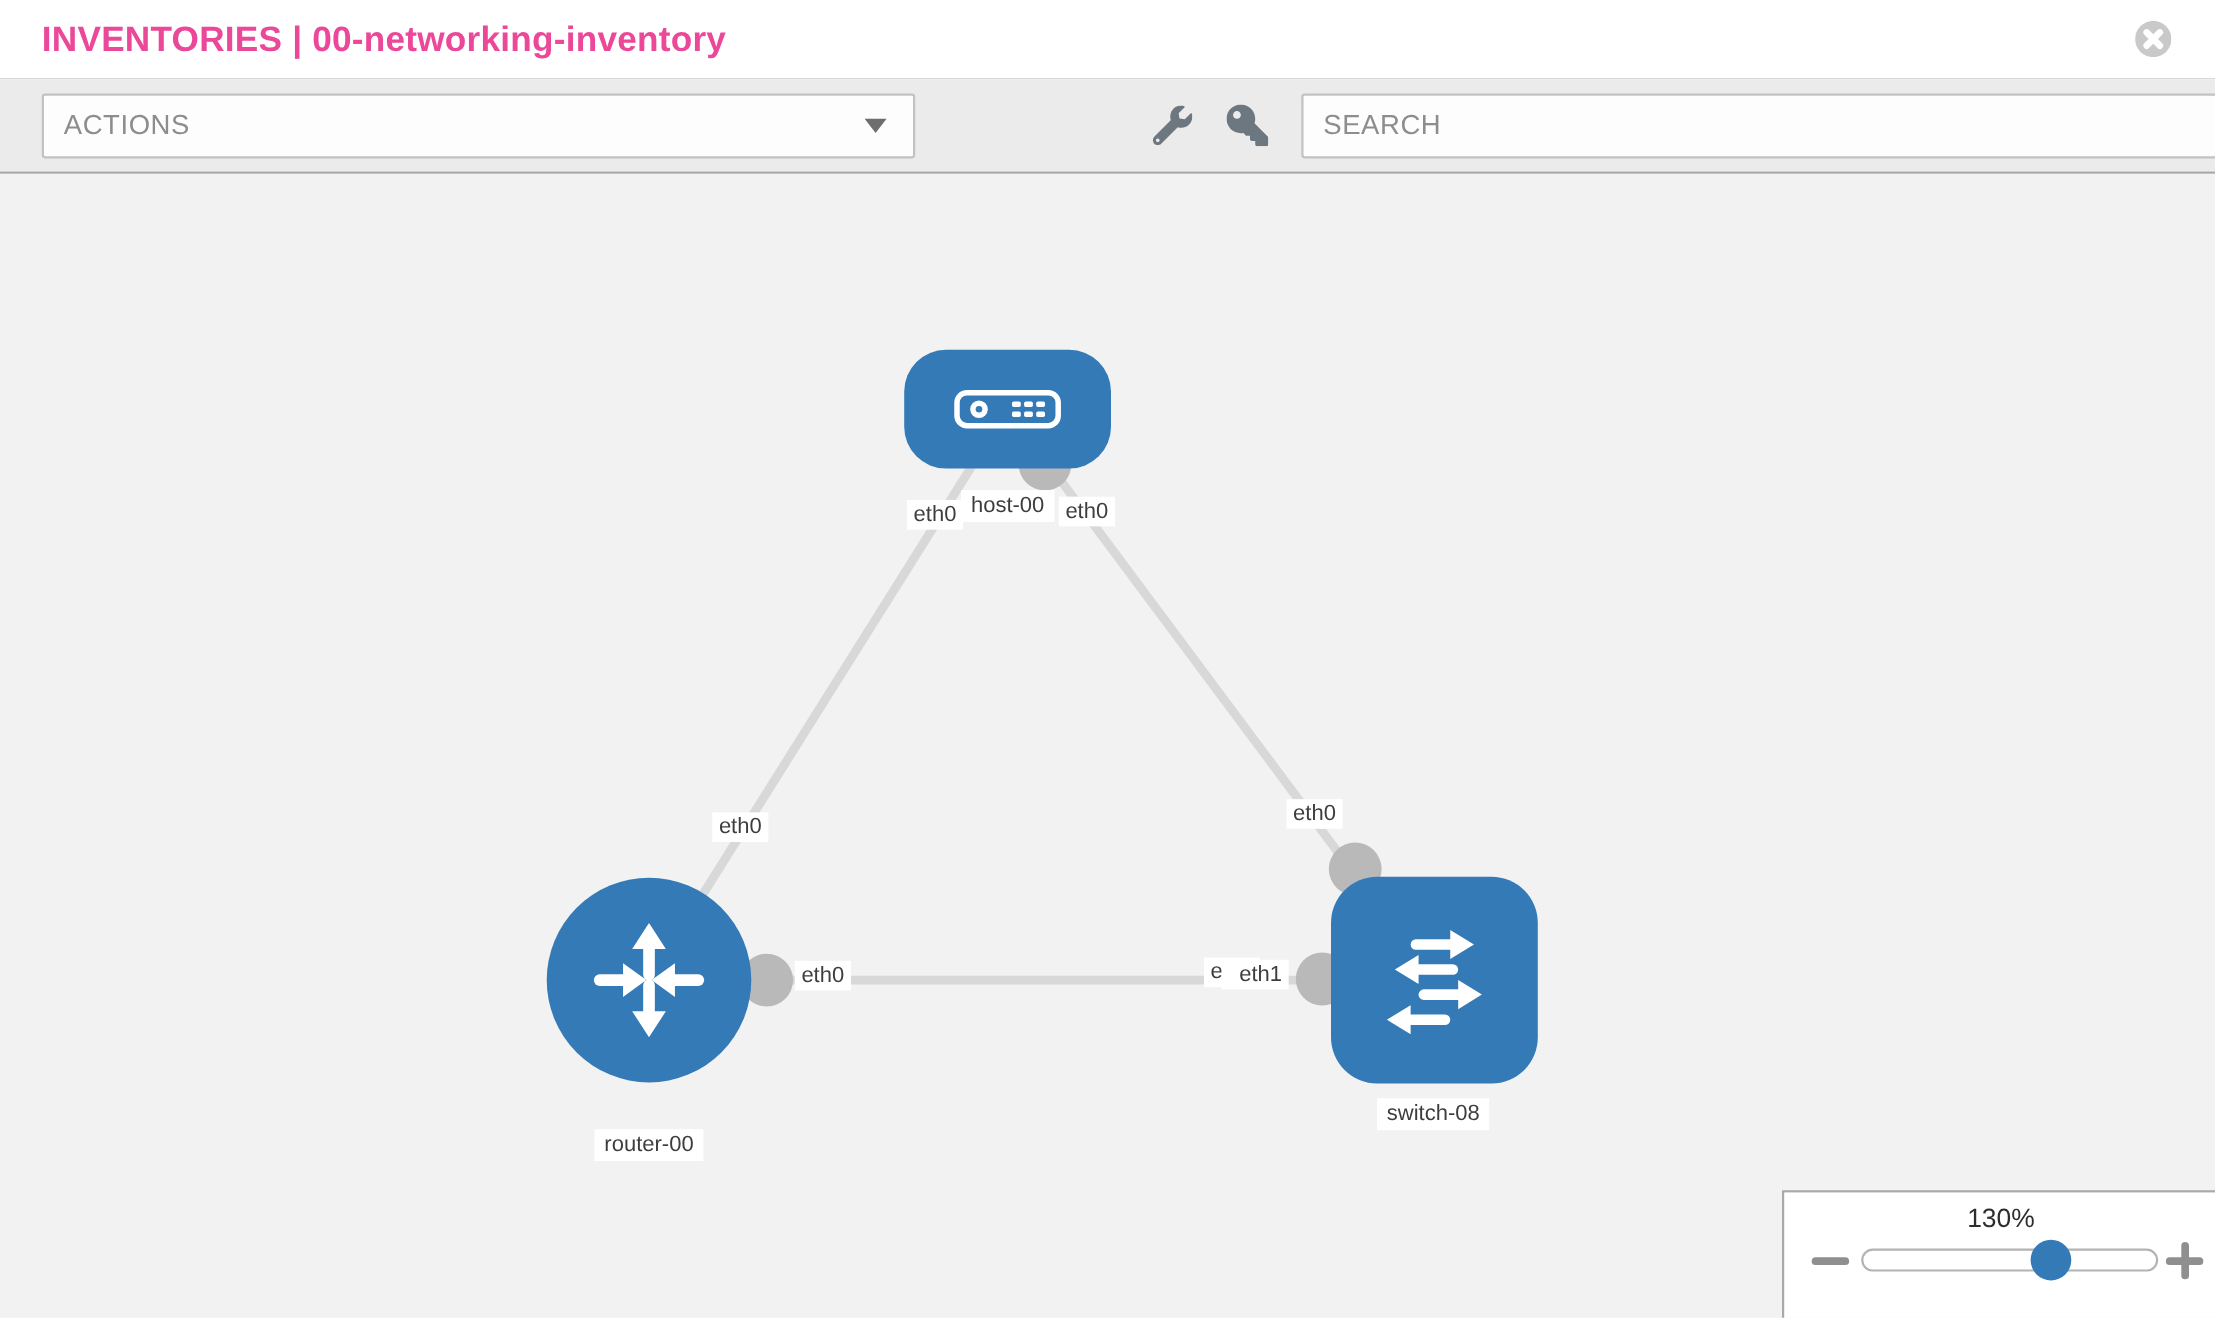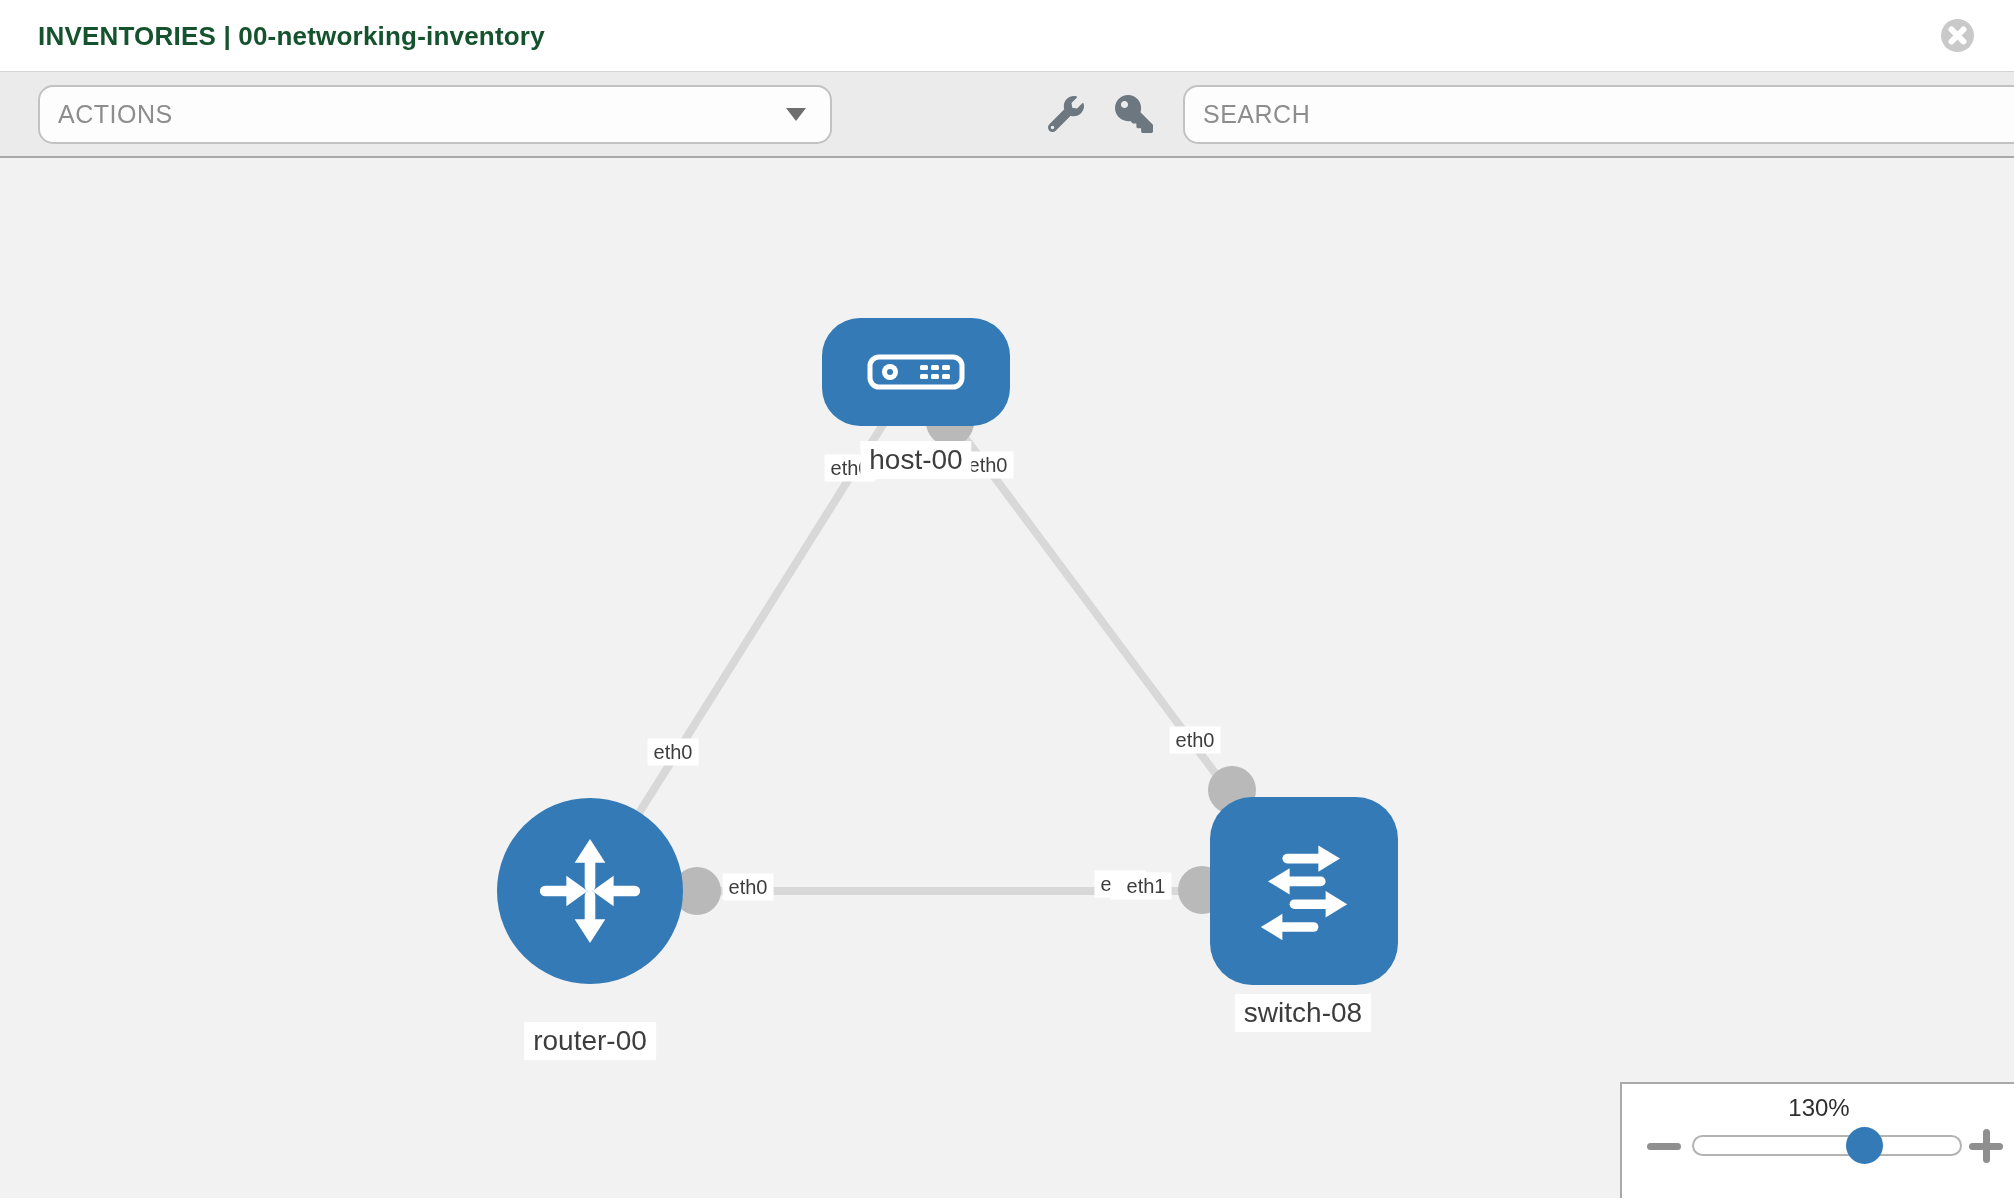--- a/index.html
+++ b/index.html
@@ -3,29 +3,29 @@
 <meta charset="utf-8">
 <style>
   * { margin:0; padding:0; box-sizing:border-box; }
   html,body { width:2014px; height:1200px; overflow:hidden;
               font-family:"Liberation Sans", sans-serif; background:#ffffff; }
 
   
   .header { position:relative; width:2014px; height:72px; background:#ffffff;
             border-bottom:1px solid #d4d4d4; }
   .page-title { position:absolute; left:38px; top:50%; transform:translateY(-50%);
-                font-size:26px; font-weight:bold; color:#14532d; letter-spacing:.2px; }
+                font-size:32px; font-weight:bold; color:#ec4899; letter-spacing:.2px; }
   .close-btn { position:absolute; left:1941px; top:19px; width:33px; height:33px;
                border:none; background:transparent; cursor:pointer; }
 
   
   .toolbar { position:relative; width:2014px; height:86px; background:#ebebeb;
              border-bottom:2px solid #a9a9a9; }
   .select-box { position:absolute; top:13px; height:59px; background:#fdfdfd;
-                border:2px solid #c2c2c2; border-radius:15px; display:flex;
+                border:2px solid #c2c2c2; border-radius:3px; display:flex;
                 align-items:center; padding:0 24px 0 18px; cursor:pointer; }
   .select-box .label { font-size:25px; color:#8d8d8d; letter-spacing:.5px; flex:1; }
   .caret { width:0; height:0; border-left:10px solid transparent;
            border-right:10px solid transparent; border-top:13px solid #6e6e6e; }
   .actions-box { left:38px; width:794px; }
   .search-box  { left:1183px; width:922px; }
   .tool-icon-btn { position:absolute; top:50%; transform:translateY(-50%);
                    width:48px; height:48px; border:none; background:transparent; cursor:pointer;
                    display:flex; align-items:center; justify-content:center; }
   .wrench-btn { left:1042px; }
@@ -36,21 +36,21 @@
   .net-svg { position:absolute; left:0; top:0; }
 
   .node { position:absolute; background:#337ab7; display:flex;
           align-items:center; justify-content:center; cursor:pointer; }
   .node-host   { left:822px; top:160px; width:188px; height:108px; border-radius:38px; }
   .node-router { left:497px; top:640px; width:186px; height:186px; border-radius:50%; }
   .node-switch { left:1210px; top:639px; width:188px; height:188px; border-radius:42px; }
 
   .chip { position:absolute; transform:translate(-50%,-50%); background:#ffffff;
           color:#3d3d3d; white-space:nowrap; }
-  .chip-name { font-size:28px; padding:3px 9px; z-index:6; }
+  .chip-name { font-size:20px; padding:3px 9px; z-index:6; }
   .chip-if   { font-size:20px; padding:2px 6px; z-index:5; }
   .chip-if.under { z-index:4; }
   .chip-if.over  { z-index:5; }
 
   
   .lbl-host    { left:916px;  top:302px; }
   .lbl-router  { left:590px;  top:883px; }
   .lbl-switch  { left:1303px; top:855px; }
   .lbl-host-l  { left:850px;  top:310px; }
   .lbl-host-r  { left:988px;  top:307px; }

